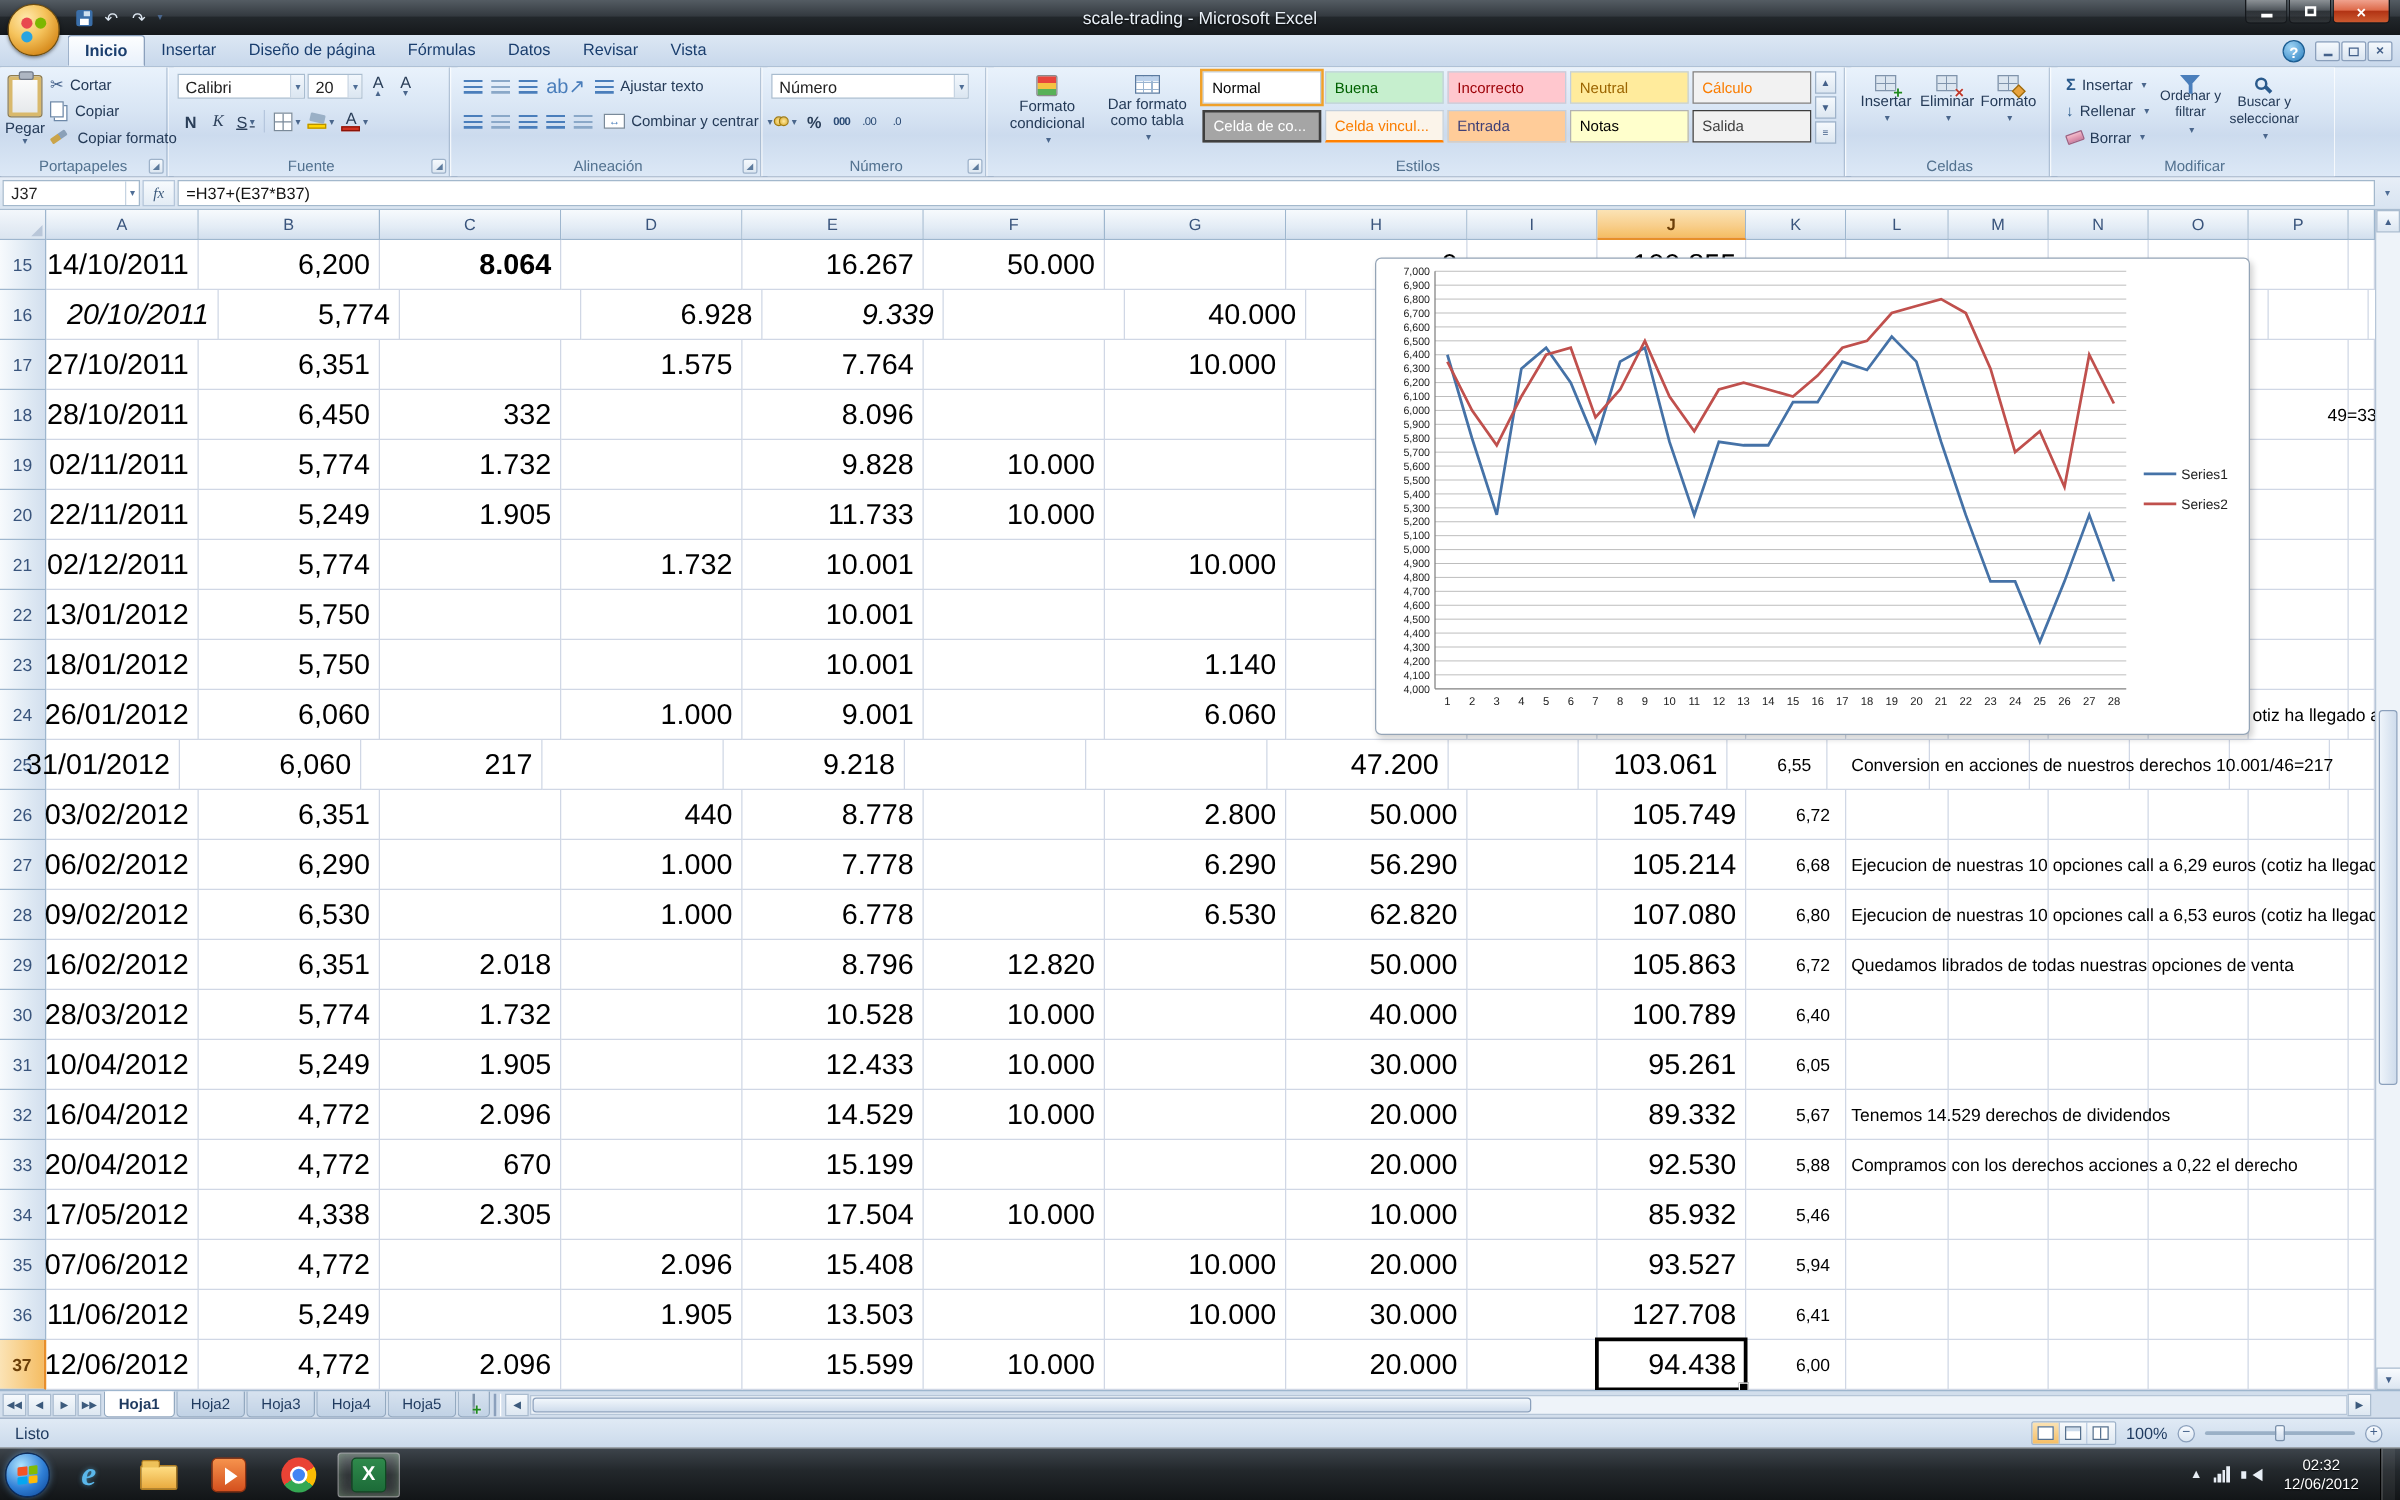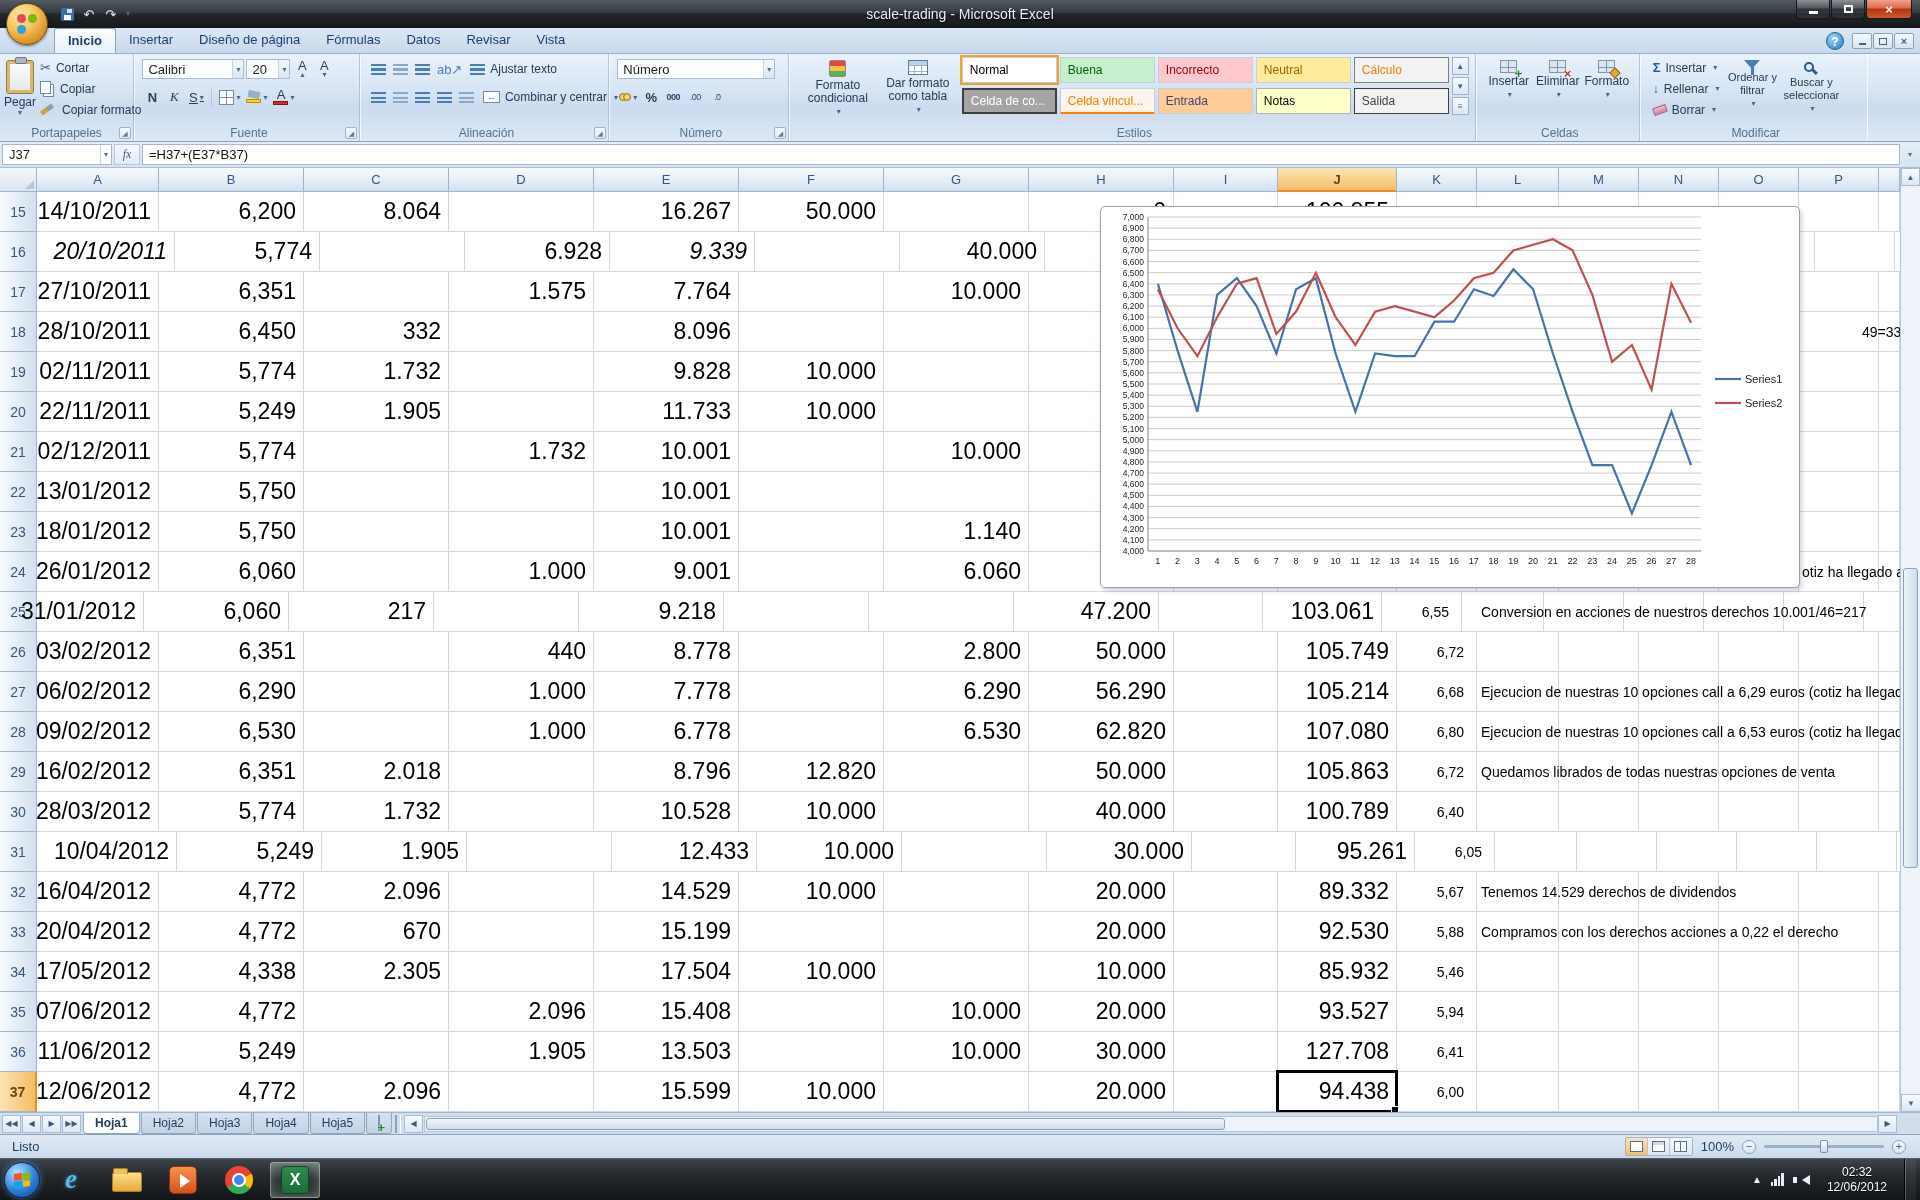--- a/index.html
+++ b/index.html
@@ -73,21 +73,21 @@
  linear-gradient(#7a8a9a,#7a8a9a) 50% 0/1px 100% no-repeat,
  linear-gradient(#7a8a9a,#7a8a9a) 0 50%/100% 1px no-repeat,#fff}
 .i-fill{width:12px;height:7px;background:#9ab0c6;transform:rotate(12deg);border-radius:1px}
 .bar{width:15px;height:4px;margin-top:1px}
 .bar.y{background:#ffd400;border:1px solid #b89000}
 .bar.r{background:#d03020;border:1px solid #8a1408}
 .stackic{display:flex;flex-direction:column;align-items:center;line-height:11px}
 .i-al{width:15px;height:11px;background:repeating-linear-gradient(#4a7ebb 0 2px,transparent 2px 4.5px)}
 .i-al.mid{background:repeating-linear-gradient(#8aa8c8 0 2px,transparent 2px 4.5px)}
 .i-merge{width:17px;height:12px;border:1px solid #7a8a9a;font-size:9px;color:#4a7ebb;display:flex;align-items:center;justify-content:center;background:#fff}
-.i-orient{font-size:13px;color:#4a7ebb}
+.i-orient{font-size:16px;color:#4a7ebb}
 .i-coin{width:8px;height:8px;border-radius:50%;background:radial-gradient(#ffe9a0,#d8a828);border:1px solid #a07a10}
 .i-coin+.i-coin{margin-left:-4px}
 .decs{font-size:9px;color:#2a4a74;letter-spacing:-0.5px}
 .i-condfmt{width:17px;height:17px;border:1px solid #8a8a8a;border-radius:2px;background:linear-gradient(#e8453c 0 34%,#f5c242 34% 67%,#58b158 67%)}
 .i-fmttable{width:20px;height:15px;border:1px solid #5a7aa0;background:
  linear-gradient(#bcd2ec,#bcd2ec) 0 0/100% 4px no-repeat,
  repeating-linear-gradient(90deg,transparent 0 5.5px,#9ab4d0 5.5px 6.5px),
  repeating-linear-gradient(transparent 0 4.5px,#9ab4d0 4.5px 5.5px),#fff}
 .i-cells{width:17px;height:13px;border:1px solid #8094ac;background:
  repeating-linear-gradient(90deg,transparent 0 7px,#8094ac 7px 8px),
@@ -527,21 +527,21 @@
         <div class="hdr-cell" style="width: 80px;">N</div>
         <div class="hdr-cell" style="width: 80px;">O</div>
         <div class="hdr-cell" style="width: 80px;">P</div>
         <div class="hdr-cell" style="flex: 1 1 0%;"></div>
       </div>
     <div id="grid-rows">
         <div class="grid-row">
           <div class="rowhdr">15</div>
           <div class="cell" style="width: 122px;">14/10/2011</div>
           <div class="cell" style="width: 145px;">6,200</div>
-          <div class="cell" style="width: 145px;">8.064</div>
+          <div class="cell" style="width: 145px; font-weight: bold;">8.064</div>
           <div class="cell" style="width: 145px;"></div>
           <div class="cell" style="width: 145px;">16.267</div>
           <div class="cell" style="width: 145px;">50.000</div>
           <div class="cell" style="width: 145px;"></div>
           <div class="cell" style="width: 145px;">0</div>
           <div class="cell" style="width: 104px;"></div>
           <div class="cell" style="width: 119px;">100.855</div>
           <div class="cell k" style="width: 80px;"></div>
           <div class="cell" style="width: 82px;"></div>
           <div class="cell" style="width: 80px;"></div>
@@ -845,21 +845,21 @@
           <div class="cell k" style="width: 80px;">6,40</div>
           <div class="cell" style="width: 82px;"></div>
           <div class="cell" style="width: 80px;"></div>
           <div class="cell" style="width: 80px;"></div>
           <div class="cell" style="width: 80px;"></div>
           <div class="cell" style="width: 80px;"></div>
           <div class="cell" style="flex: 1 1 0%;"></div>
         </div>
         <div class="grid-row">
           <div class="rowhdr">31</div>
-          <div class="cell" style="width: 140px;">10/04/2012</div>
+          <div class="cell" style="width: 122px;">10/04/2012</div>
           <div class="cell" style="width: 145px;">5,249</div>
           <div class="cell" style="width: 145px;">1.905</div>
           <div class="cell" style="width: 145px;"></div>
           <div class="cell" style="width: 145px;">12.433</div>
           <div class="cell" style="width: 145px;">10.000</div>
           <div class="cell" style="width: 145px;"></div>
           <div class="cell" style="width: 145px;">30.000</div>
           <div class="cell" style="width: 104px;"></div>
           <div class="cell" style="width: 119px;">95.261</div>
           <div class="cell k" style="width: 80px;">6,05</div>

